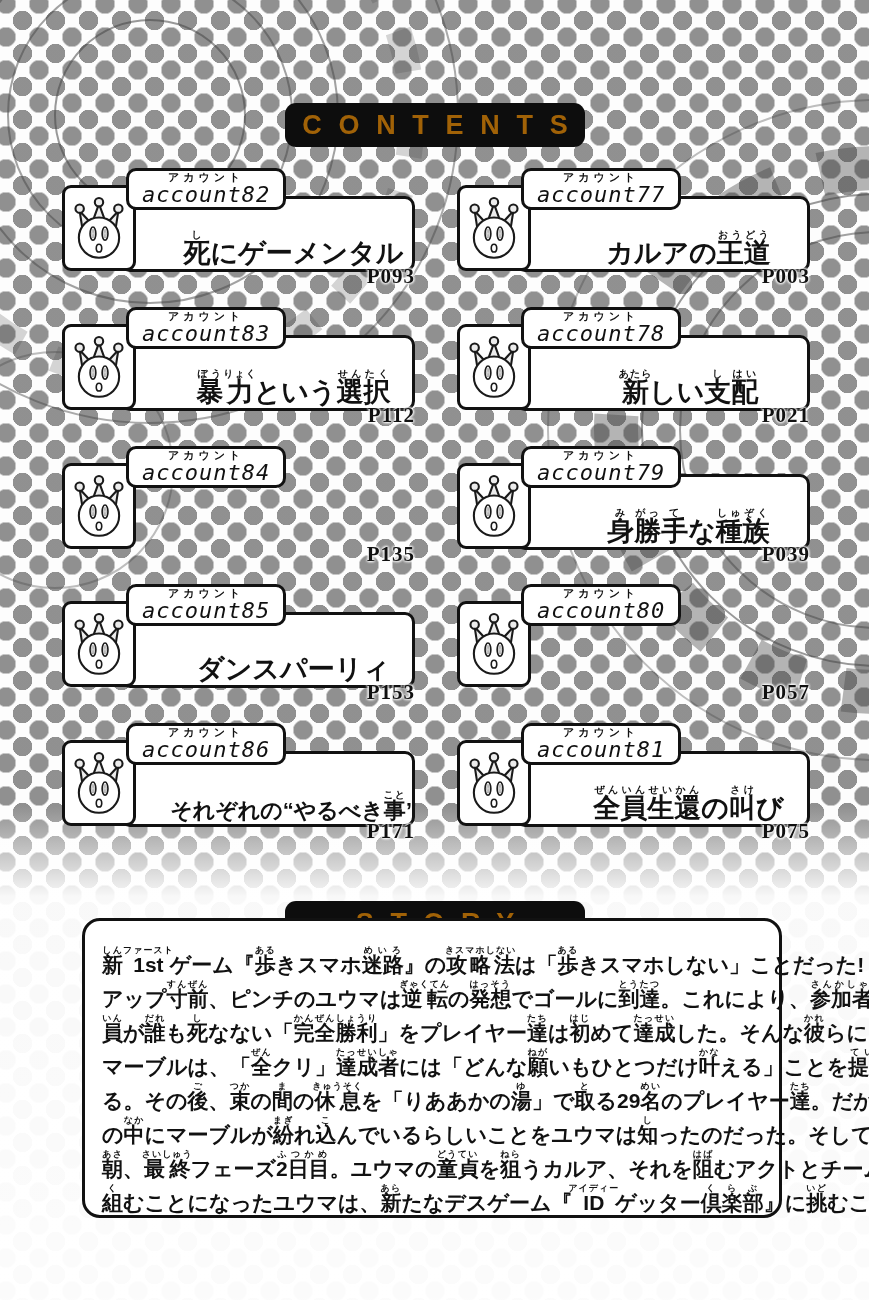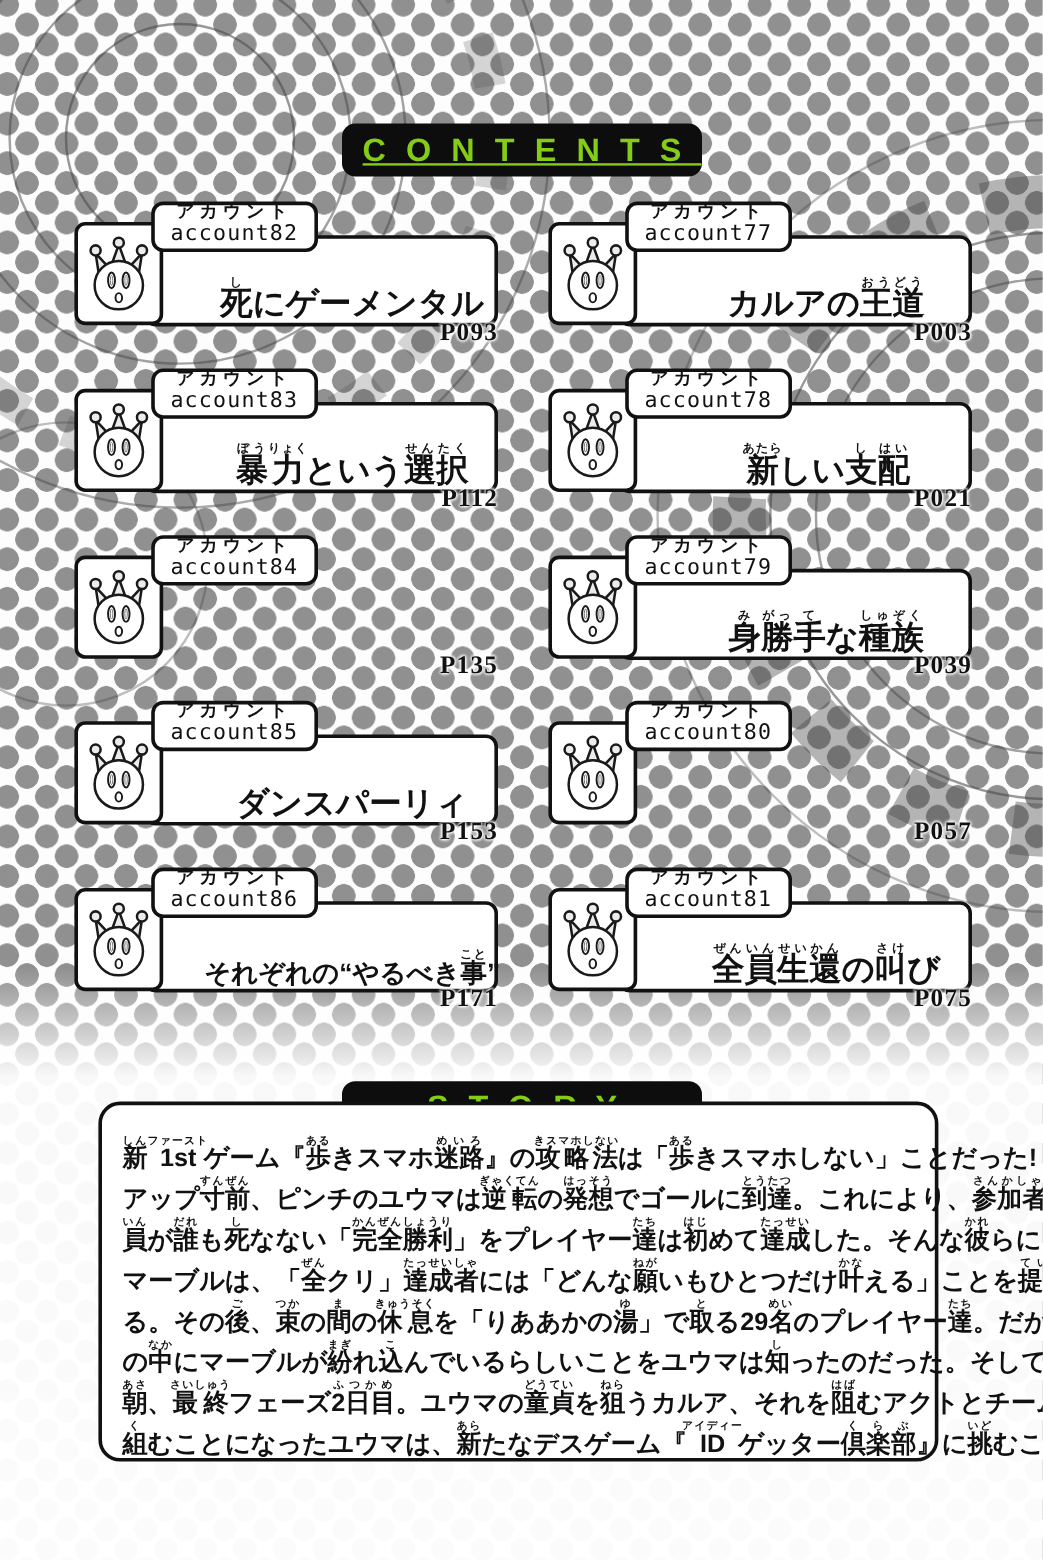--- a/index.html
+++ b/index.html
@@ -12,42 +12,42 @@
       radial-gradient(circle, rgba(125,125,125,.85) 0 9.5px, transparent 10px);
     background-size:33px 33px,33px 33px;
     background-position:6px 4px,22.5px 20.5px;}
   .bg-decor{position:absolute;inset:0;z-index:0;pointer-events:none;}
   .bg-fade{position:absolute;inset:0;z-index:1;pointer-events:none;
     background:linear-gradient(180deg,
       rgba(255,255,255,0) 0%, rgba(255,255,255,0) 62%,
       rgba(255,255,255,.94) 69%, rgba(255,255,255,.97) 100%);}
   
   .band{position:absolute;left:285px;width:300px;height:44px;background:#0d0d0d;
-    border-radius:11px;color:#84cc16;display:flex;align-items:center;justify-content:center;
-    font-size:27px;font-weight:bold;letter-spacing:.62em;text-indent:.62em;z-index:2;text-decoration:underline;}
+    border-radius:11px;color:#a16207;display:flex;align-items:center;justify-content:center;
+    font-size:27px;font-weight:bold;letter-spacing:.62em;text-indent:.62em;z-index:2;}
   #contents-band{top:103px;}
   #story-band{top:901px;}
   
   #entries{position:absolute;inset:0;z-index:2;}
   .entry{position:absolute;width:353px;height:132px;}
   .title-box{position:absolute;left:58px;top:28px;width:295px;height:76px;background:#fff;
     border:3px solid #111;border-radius:10px;box-sizing:border-box;
     display:flex;align-items:flex-end;justify-content:center;padding:10px 6px 2px 58px;}
   .entry-title{font-weight:bold;font-size:27px;white-space:nowrap;line-height:1.05;}
   .entry-title.small{font-size:22px;}
   .entry-title rt{font-size:10px;font-weight:bold;letter-spacing:1px;}
   .icon-box{position:absolute;left:0;top:17px;width:74px;height:86px;background:#fff;
     border:3px solid #111;border-radius:9px;box-sizing:border-box;z-index:3;
     display:flex;align-items:center;justify-content:center;}
   .label-box{position:absolute;left:64px;top:0;height:42px;background:#fff;
     border:3px solid #111;border-radius:10px;box-sizing:border-box;z-index:4;
     padding:1px 13px 0;text-align:center;}
-  .account-ruby{font-size:15px;letter-spacing:4px;line-height:10px;font-weight:bold;}
-  .account-label{font-family:"DejaVu Sans Mono", monospace;font-size:18px;line-height:25px;
-    letter-spacing:1px;}
+  .account-ruby{font-size:11px;letter-spacing:4px;line-height:10px;font-weight:bold;}
+  .account-label{font-family:"DejaVu Sans Mono", monospace;font-size:22px;line-height:25px;
+    letter-spacing:1px;font-style:italic;}
   .page-number{position:absolute;right:0;top:96px;font-size:21px;font-weight:bold;
     letter-spacing:1px;font-family:Liberation Serif, serif;
     text-shadow:0 0 3px #fff,0 0 3px #fff,0 0 3px #fff,0 0 3px #fff;}
   
   #story-box{position:absolute;left:82px;top:918px;width:700px;height:300px;z-index:2;
     background:#fff;border:3px solid #111;border-radius:18px;box-sizing:border-box;
     padding:24px 17px 8px;}
   .story-line{line-height:34px;height:34px;font-size:21px;font-weight:bold;
     white-space:nowrap;text-align:justify;}
   .story-line rt{font-size:9px;font-weight:bold;letter-spacing:1px;}

